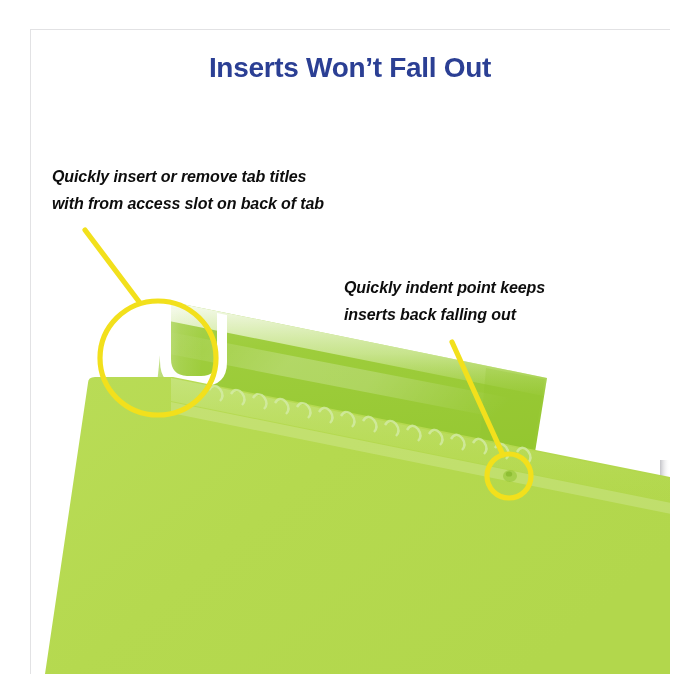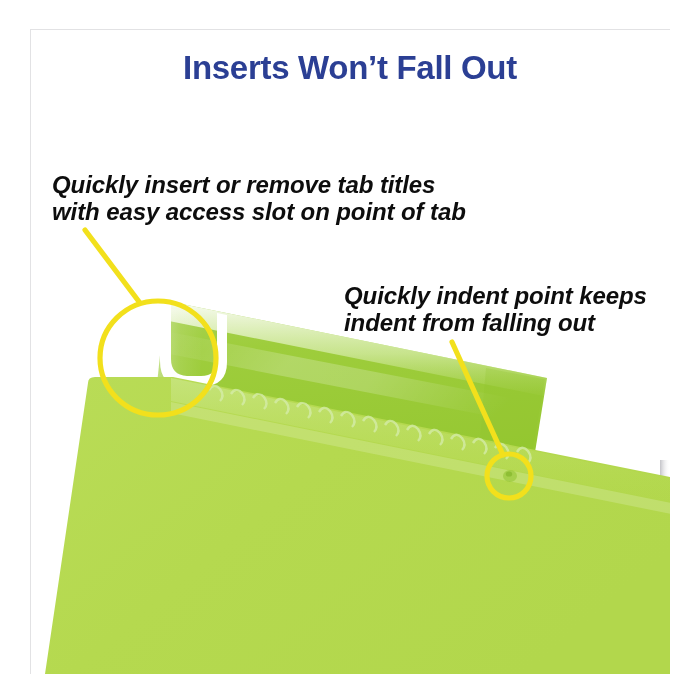--- a/index.html
+++ b/index.html
@@ -32,39 +32,38 @@
     pointer-events: none;
   }
 
   
   #title {
     position: absolute;
     left: 0;
     top: 48px;
     width: 700px;
     text-align: center;
-    font-size: 33px;
+    font-size: 28px;
     line-height: 40px;
     font-weight: bold;
     letter-spacing: -0.3px;
     color: #2b3f94;
     white-space: nowrap;
   }
 
   
   .callout-text {
     position: absolute;
     font-style: italic;
     font-weight: bold;
     color: #0d0d0d;
-    font-size: 24px;
+    font-size: 16px;
     line-height: 27px;
     letter-spacing: -0.1px;
     white-space: nowrap;
-    margin-top: 8px;
   }
   #callout-left {
     left: 52px;
     top: 163px;
     text-align: left;
   }
   #callout-right {
     left: 344px;
     top: 274px;
     text-align: left;
@@ -224,21 +223,21 @@
 
         <path d="M 452 342 L 503 455"></path>
 
         <circle cx="509" cy="476" r="22"></circle>
       </g>
     </svg>
   </div>
 
   <div class="callout-text" id="callout-left">
     <span class="callout-line">Quickly insert or remove tab titles</span>
-    <span class="callout-line">with easy access slot on point of tab</span>
+    <span class="callout-line">with from access slot on back of tab</span>
   </div>
 
   <div class="callout-text" id="callout-right">
     <span class="callout-line">Quickly indent point keeps</span>
-    <span class="callout-line">indent from falling out</span>
+    <span class="callout-line">inserts back falling out</span>
   </div>
 
 </div>
 
 </body></html>

